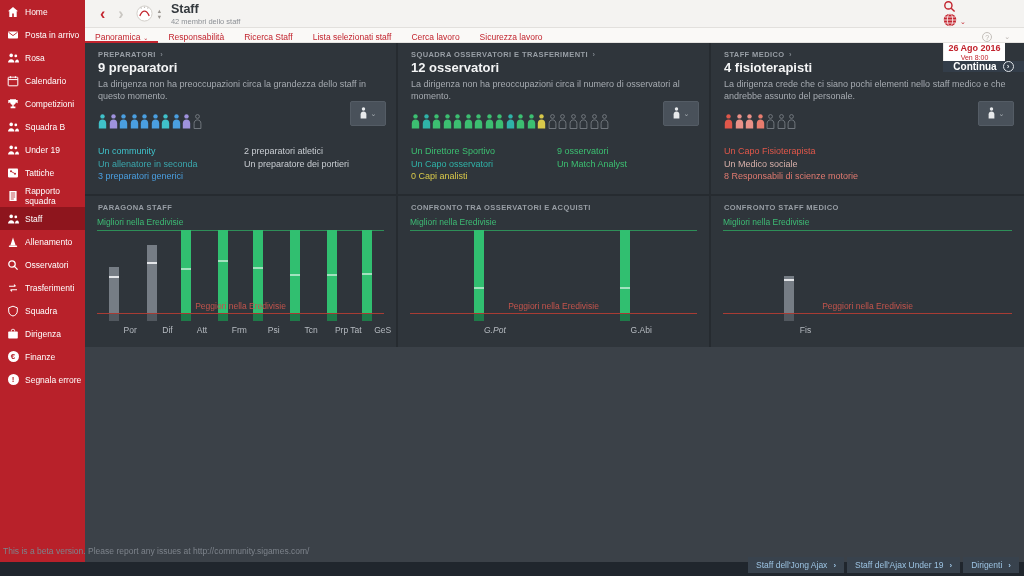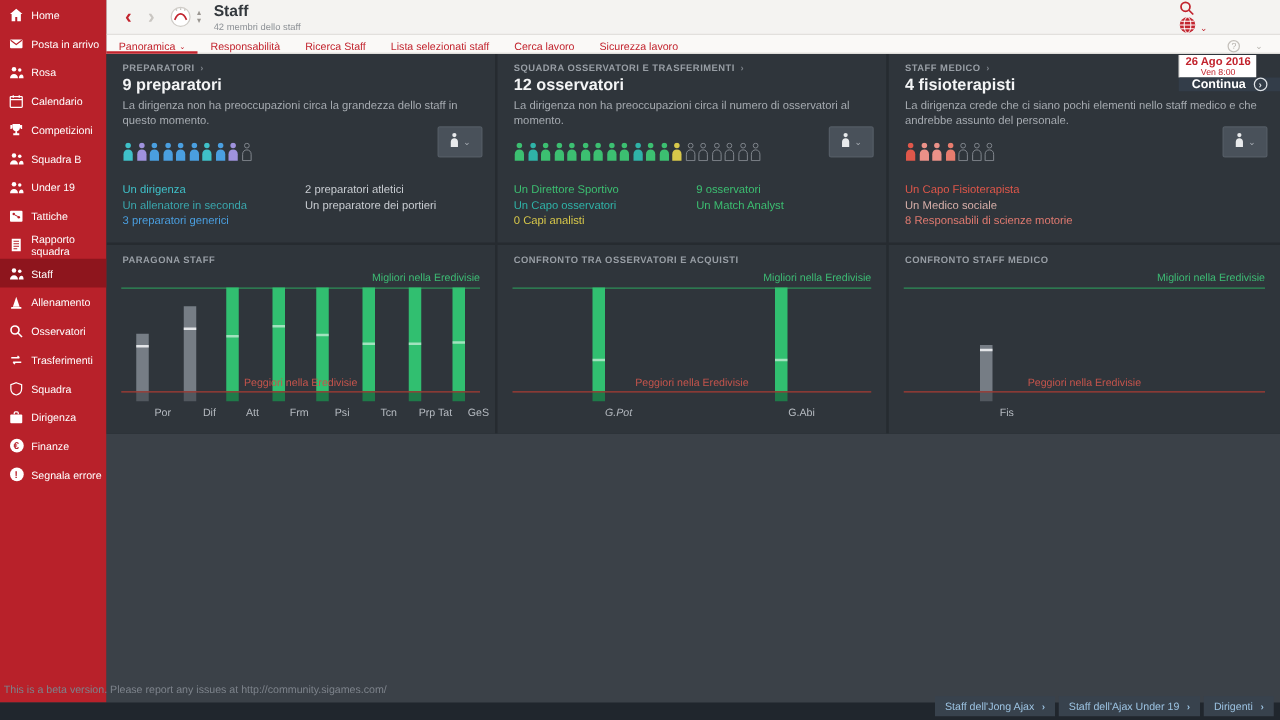--- a/index.html
+++ b/index.html
@@ -59,21 +59,21 @@
   .dd-btn { position:absolute; right:10px; top:58px; width:36px; height:25px; background:#49515a; border:1px solid #545c65; border-radius:2px; display:flex; align-items:center; justify-content:center; gap:4px; cursor:pointer; }
   .dd-btn .chev { color:#aab0b7; font-size:7px; }
   .lists { position:absolute; left:13px; right:6px; top:103px; display:flex; }
   .list-col { width:50%; display:flex; flex-direction:column; gap:1.5px; }
   .list-item { font-size:9px; line-height:11px; }
 
   
   .plot { position:absolute; left:12px; right:12px; top:34px; height:83px; }
   .topline { position:absolute; left:0; right:0; top:0; height:1px; background:#2e8f58; }
   .botline { position:absolute; left:0; right:0; bottom:-1px; height:1px; background:#a83c34; z-index:3; }
-  .top-label { position:absolute; left:0; right:0; top:-13px; text-align:right; font-size:8.5px; color:#3dbb74; }
+  .top-label { position:absolute; left:0; right:0; top:-13px; text-align:left; font-size:8.5px; color:#3dbb74; }
   .bot-label { position:absolute; left:0; right:0; bottom:2px; text-align:center; font-size:8.5px; color:#c4544c; z-index:4; }
   .bar { position:absolute; width:10px; }
   .bar-main { position:absolute; left:0; width:100%; }
   .bar-ext { position:absolute; left:0; width:100%; height:8px; }
   .tickmark { position:absolute; left:0; width:100%; height:2px; z-index:2; }
   .cat-label { position:absolute; top:129px; transform:translateX(-50%); font-size:8.5px; color:#b6bbc1; white-space:nowrap;padding-left:32px; }
 
   
   .beta-text { position:absolute; left:3px; top:546px; font-size:8.5px; color:#7d838b; z-index:3; }
   .bottom-strip { position:absolute; left:0; top:562px; width:1024px; height:14px; background:#20262d; z-index:4; }
@@ -393,21 +393,21 @@
             </div>
             <div class="dd-btn">
               <span><svg width="7" height="12" viewBox="0 0 9 15">
                   <circle cx="4.5" cy="2.4" r="2.2" fill="#e8eaec"></circle>
                   <path d="M.8 14.6V9.4c0-2.2 1.5-3.8 3.7-3.8s3.7 1.6 3.7 3.8v5.2z" fill="#e8eaec"></path>
                 </svg></span>
               <span class="chev">⌄</span>
             </div>
             <div class="lists">
               <div class="list-col">
-                <div class="list-item" style="color: rgb(63, 193, 201);">Un dirigenza</div>
+                <div class="list-item" style="color: rgb(63, 193, 201);">Un community</div>
                 <div class="list-item" style="color: rgb(58, 167, 173);">Un allenatore in seconda</div>
                 <div class="list-item" style="color: rgb(74, 159, 224);">3 preparatori generici</div>
               </div>
               <div class="list-col">
                 <div class="list-item" style="color: rgb(201, 205, 210);">2 preparatori atletici</div>
                 <div class="list-item" style="color: rgb(201, 205, 210);">Un preparatore dei portieri</div>
               </div>
             </div>
           </div>
           <div class="chart-panel">

